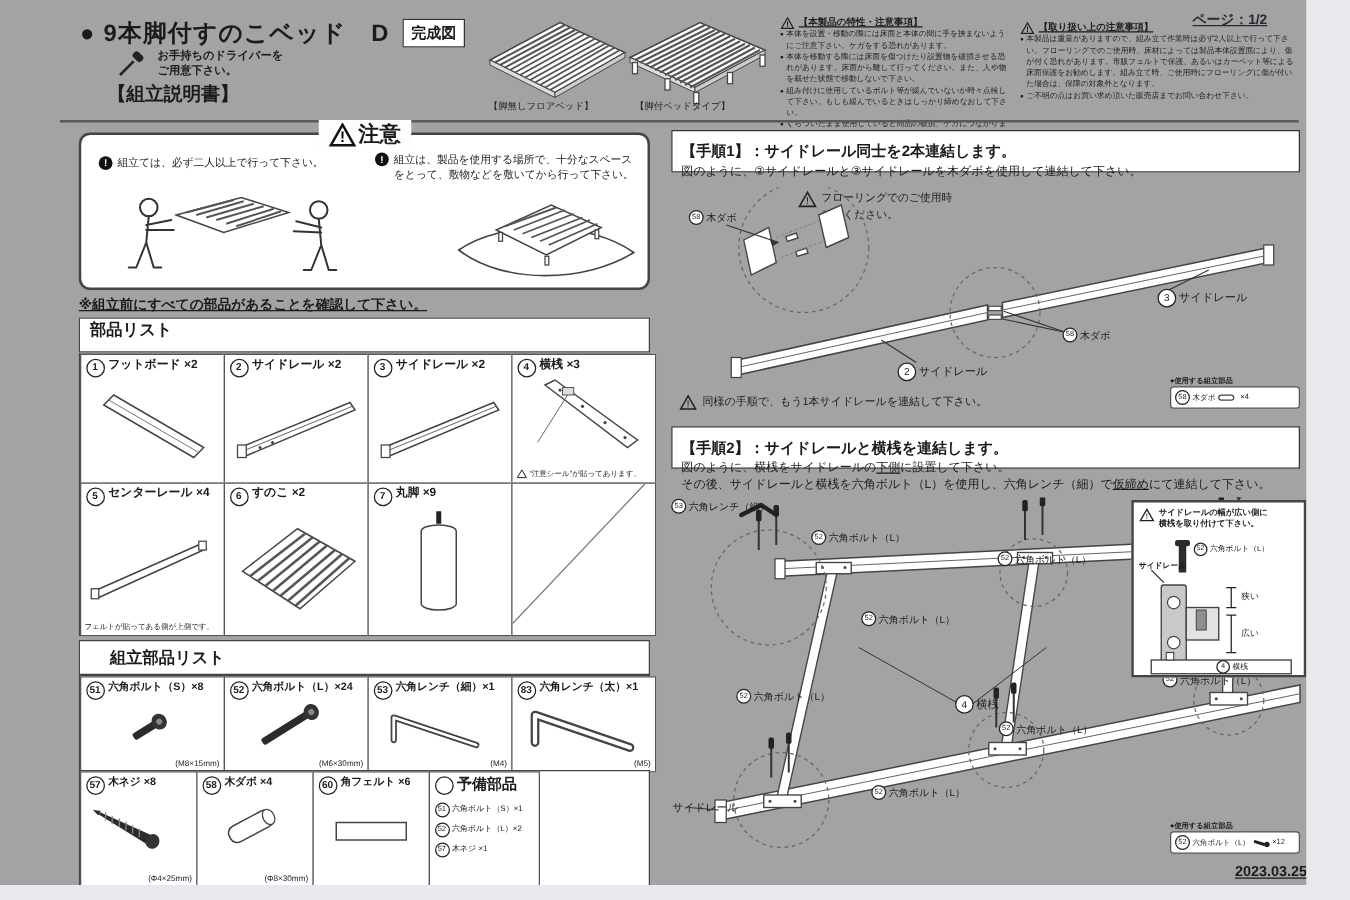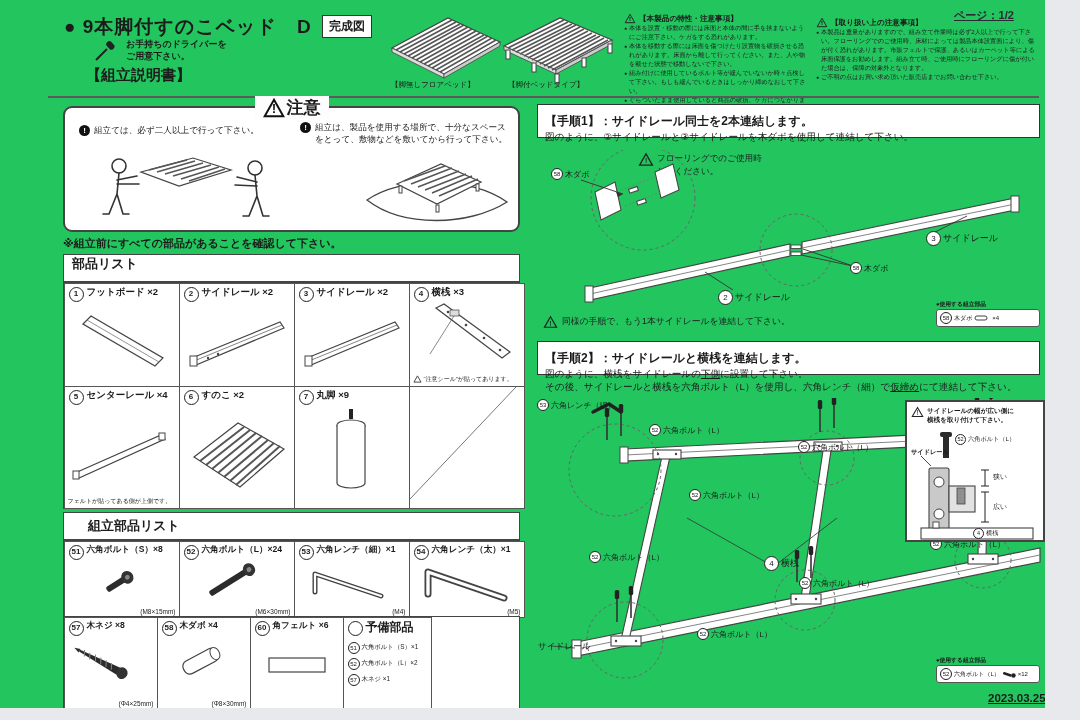--- a/index.html
+++ b/index.html
@@ -1,19 +1,19 @@
 <!DOCTYPE html>
 <html><head>
 <meta charset="utf-8">
 <style>
   html,body{margin:0;padding:0;}
   body{width:1080px;height:720px;background:#e7e9ec;position:relative;
        font-family:"Liberation Sans","DejaVu Sans",sans-serif;color:#1b1b1b;
        -webkit-font-smoothing:antialiased;}
-  .page{position:absolute;left:0;top:0;width:1045px;height:708px;background:#22c55e;overflow:hidden;}
+  .page{position:absolute;left:0;top:0;width:1045px;height:708px;background:#a3a3a3;overflow:hidden;}
   .abs{position:absolute;}
   .b{font-weight:bold;}
   .u{text-decoration:underline;}
   .circ{display:inline-flex;align-items:center;justify-content:center;flex:none;
         border:1px solid #222;border-radius:50%;background:#fff;
         width:13px;height:13px;font-size:8px;line-height:1;}
   .circ.sm{width:10px;height:10px;font-size:6px;}
   .dot1{display:inline-flex;align-items:center;justify-content:center;flex:none;
         width:11px;height:11px;border-radius:50%;background:#111;color:#fff;font-size:8px;font-weight:bold;}
   .rule{position:absolute;left:48px;right:6px;top:96px;height:2px;background:#5a5a5a;}
@@ -21,21 +21,21 @@
            font-size:12px;font-weight:bold;padding:16px 7px;height:23px;box-sizing:border-box;}
   .secbox{position:absolute;border:1.5px solid #444;background:#fff;box-sizing:border-box;}
   .pgrid{position:absolute;display:grid;background:#fff;border:1.5px solid #444;box-sizing:border-box;}
   .pcell{position:relative;border:1px solid #555;margin:-0.5px;background:#fff;padding:3px 4px;box-sizing:border-box;}
   .phead{display:flex;align-items:flex-start;gap:3px;font-size:9.5px;font-weight:600;line-height:1.15;}
   .size{position:absolute;right:3px;bottom:2px;font-size:6.5px;color:#222;}
   .cellnote{position:absolute;left:3px;bottom:2px;font-size:6px;color:#222;display:flex;gap:2px;align-items:center;}
   .tinynotes{font-size:6.2px;line-height:1.45;color:#1e1e1e;}
   .tinynotes .ti{display:flex;gap:2px;}
   .tinynotes .ti::before{content:"●";font-size:5px;line-height:1.8;}
-  .ntitle{display:flex;align-items:center;gap:3px;font-size:7.6px;font-weight:bold;}
+  .ntitle{display:flex;align-items:flex-start;gap:3px;font-size:7.6px;font-weight:bold;text-decoration:underline;}
   .dlabel{position:absolute;display:flex;align-items:center;gap:2px;font-size:8px;white-space:nowrap;}
   .legend{position:absolute;width:104px;}
   .legend .lt{font-size:5.8px;font-weight:bold;}
   .legend .lr{border:1px solid #555;border-radius:3px;display:flex;align-items:center;gap:2px;
               font-size:6px;padding:2px 3px;background:#fff;white-space:nowrap;}
   .warnline{display:flex;align-items:flex-start;gap:4px;font-size:8.6px;}
   svg{display:block;}
 </style>
 </head>
 <body>
@@ -197,21 +197,21 @@
           <line x1="78" y1="52" x2="117" y2="35"></line>
       </g>
       <g fill="#fff" stroke="#444" stroke-width="1">
         <rect x="38" y="42" width="3" height="7"></rect>
           <rect x="75" y="61" width="3" height="7"></rect>
           <rect x="115" y="40" width="3" height="7"></rect>
       </g>
     </svg>
   </div>
 
-  <div class="abs b" style="left:63px;top:236px;font-size:11px;">※組立前にすべての部品があることを確認して下さい。</div>
+  <div class="abs b" style="left:63px;top:236px;font-size:11px;text-decoration:underline;">※組立前にすべての部品があることを確認して下さい。</div>
 
   <div class="secbox" style="left:63px;top:254px;width:457px;height:28px;display:flex;align-items:flex-start;">
     <span class="b" style="font-size:13px;margin-left:8px;">部品リスト</span>
   </div>
 
   <div class="pgrid" style="left:63px;top:282px;width:457px;grid-template-columns:repeat(4,1fr);grid-template-rows:103px 122px;">
 
     <div class="pcell">
       <div class="phead">
           <span class="circ">1</span>
@@ -363,21 +363,21 @@
         <span>六角レンチ（細）×1</span>
         </div>
       <svg width="106" height="44" viewBox="0 0 106 44">
         <polyline points="16,32 16,14 82,36" fill="none" stroke="#444" stroke-width="5" stroke-linecap="round" stroke-linejoin="round"></polyline>
         <polyline points="16,32 16,14 82,36" fill="none" stroke="#fff" stroke-width="2.2" stroke-linecap="round" stroke-linejoin="round"></polyline>
       </svg>
       <div class="size">(M4)</div>
     </div>
     <div class="pcell">
       <div class="phead" style="font-size:8.6px;">
-          <span class="circ">54</span>
+          <span class="circ">83</span>
         <span>六角レンチ（太）×1</span>
         </div>
       <svg width="106" height="44" viewBox="0 0 106 44">
         <polyline points="14,34 14,12 90,38" fill="none" stroke="#444" stroke-width="7" stroke-linecap="round" stroke-linejoin="round"></polyline>
         <polyline points="14,34 14,12 90,38" fill="none" stroke="#fff" stroke-width="3.4" stroke-linecap="round" stroke-linejoin="round"></polyline>
       </svg>
       <div class="size">(M5)</div>
     </div>
   </div>
 

